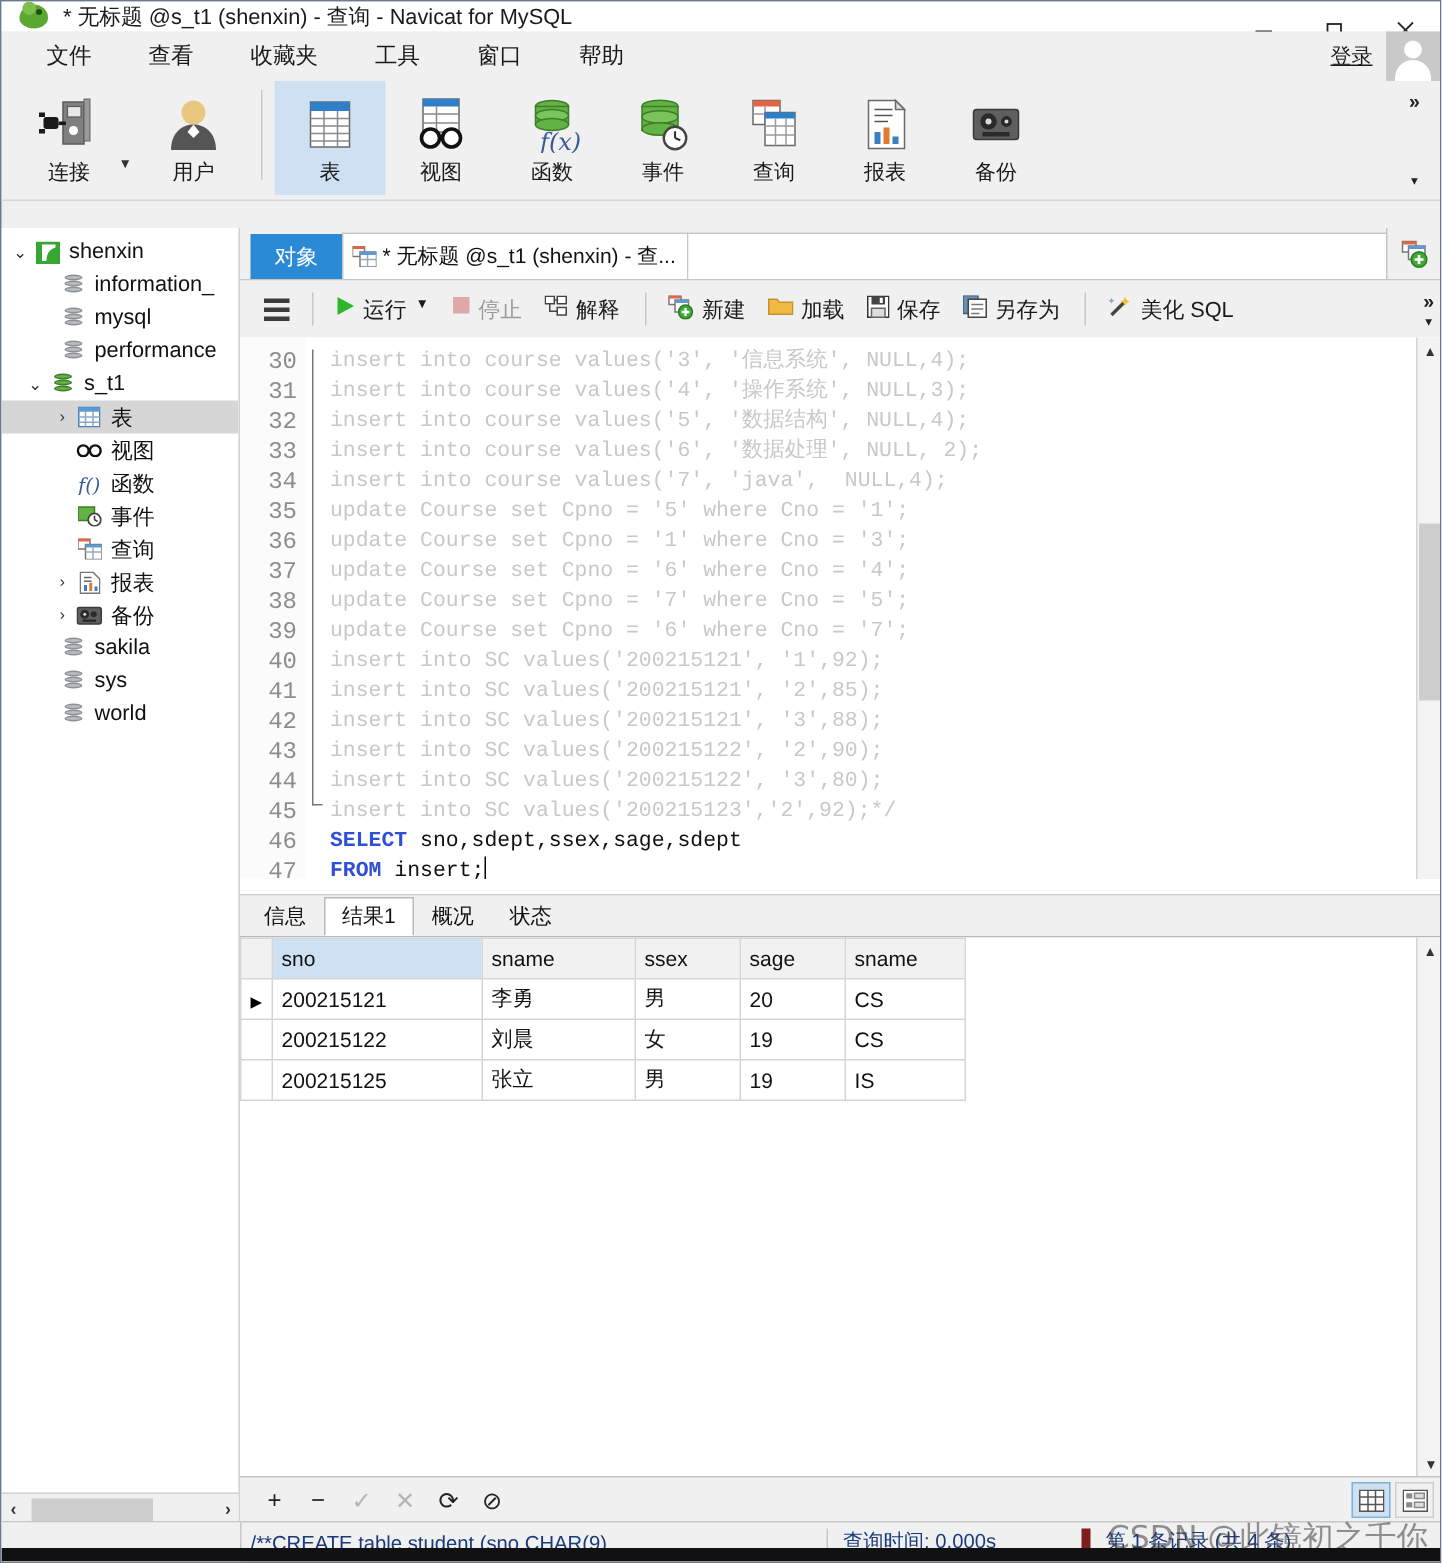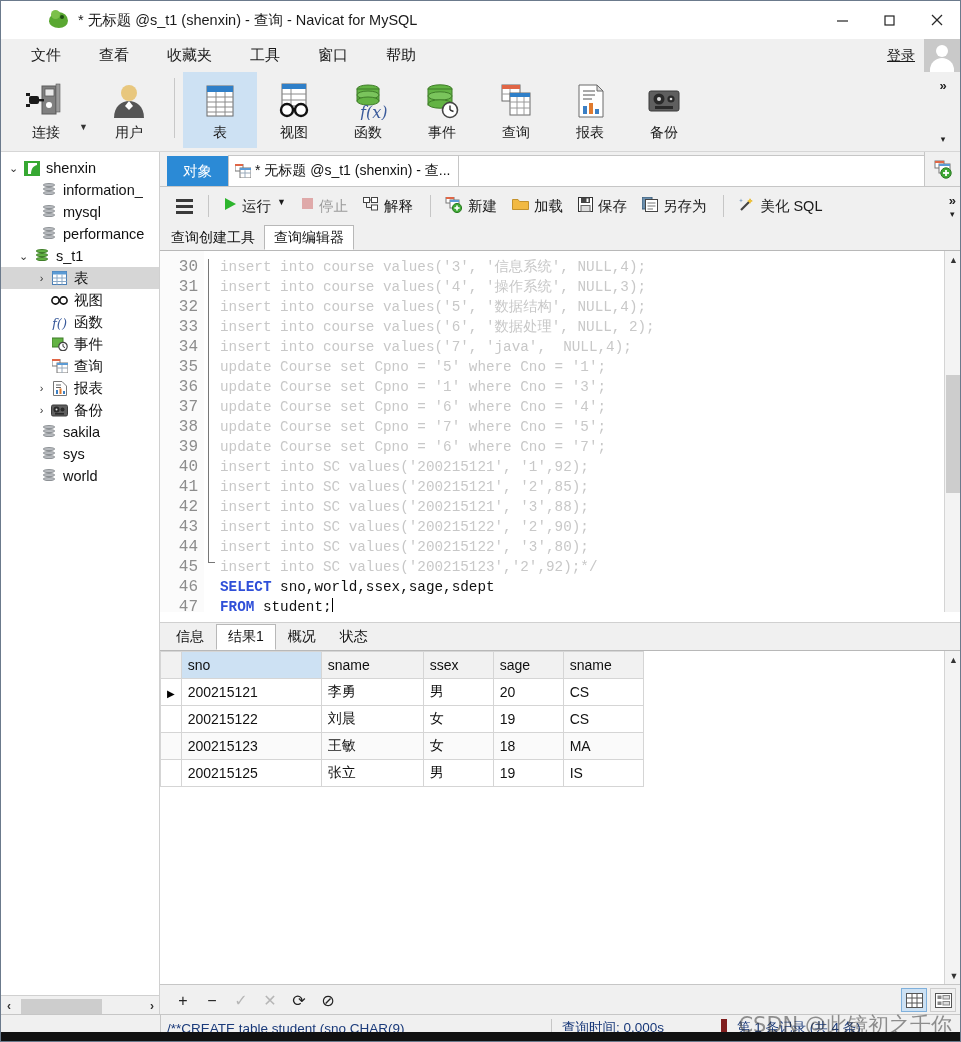--- a/index.html
+++ b/index.html
@@ -13,25 +13,24 @@
   #app {
     position: relative;
     width: 961px; height: 1042px;
     background: #f0f0f0;
     border: 1px solid #6b7a8c;
     overflow: hidden;
   }
 
   
   .titlebar {
-    height: 38px;
+    height: 20px;
     background: #ffffff;
     display: flex; align-items: center;
     position: relative;
-    padding-left: 36px;
   }
   .title-icon {
     width: 22px; height: 22px;
     margin-left: 11px; margin-right: 8px;
     position: relative; flex: none;
   }
   .title-icon .blob {
     position: absolute; left: 1px; top: 3px;
     width: 19px; height: 16px;
     background: #5aa832;
@@ -936,24 +935,20 @@
           </span>
           <span>美化 SQL</span>
         </div>
 
         <div class="qt-right">
           <div class="chev">»</div>
           <div class="chev-dn">▾</div>
         </div>
       </div>
 
-      <div class="subtabs">
-        <div class="stab">查询创建工具</div>
-        <div class="stab active">查询编辑器</div>
-      </div>
 
       <div class="editor-wrap">
         <div class="gutter">
 <span>30</span><br>
 <span>31</span><br>
 <span>32</span><br>
 <span>33</span><br>
 <span>34</span><br>
 <span>35</span><br>
 <span>36</span><br>
@@ -983,22 +978,22 @@
 <span class="cm">update Course set Cpno = '1' where Cno = '3';</span>
 <span class="cm">update Course set Cpno = '6' where Cno = '4';</span>
 <span class="cm">update Course set Cpno = '7' where Cno = '5';</span>
 <span class="cm">update Course set Cpno = '6' where Cno = '7';</span>
 <span class="cm">insert into SC values('200215121', '1',92);</span>
 <span class="cm">insert into SC values('200215121', '2',85);</span>
 <span class="cm">insert into SC values('200215121', '3',88);</span>
 <span class="cm">insert into SC values('200215122', '2',90);</span>
 <span class="cm">insert into SC values('200215122', '3',80);</span>
 <span class="cm">insert into SC values('200215123','2',92);*/</span>
-<span><span class="kw">SELECT</span><span> sno,world,ssex,sage,sdept</span></span>
-<span><span class="kw">FROM</span><span> student;</span><span class="caret-blink"></span></span>
+<span><span class="kw">SELECT</span><span> sno,sdept,ssex,sage,sdept</span></span>
+<span><span class="kw">FROM</span><span> insert;</span><span class="caret-blink"></span></span>
 </div>
         <div class="ed-scroll">
           <div class="up">▲</div>
           <div class="thumb"></div>
           <div class="dn" style="position:absolute;bottom:0;width:18px">▼</div>
         </div>
         <div class="ed-bottom-fade"></div>
       </div>
 
       <div class="restabs">
@@ -1031,28 +1026,20 @@
                 <td>CS</td>
               </tr>
               <tr>
                 <td class="rowmark"></td>
                 <td>200215122</td>
                 <td>刘晨</td>
                 <td>女</td>
                 <td class="num">19</td>
                 <td>CS</td>
               </tr>
-              <tr class="alt">
-                <td class="rowmark"></td>
-                <td>200215123</td>
-                <td>王敏</td>
-                <td>女</td>
-                <td class="num">18</td>
-                <td>MA</td>
-              </tr>
               <tr>
                 <td class="rowmark"></td>
                 <td>200215125</td>
                 <td>张立</td>
                 <td>男</td>
                 <td class="num">19</td>
                 <td>IS</td>
               </tr>
             </tbody>
           </table>

